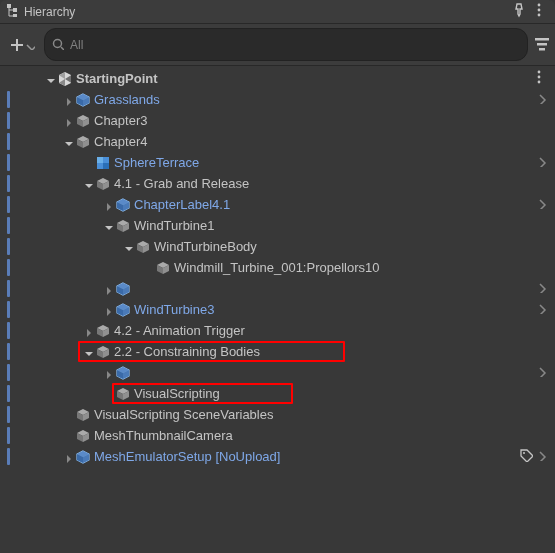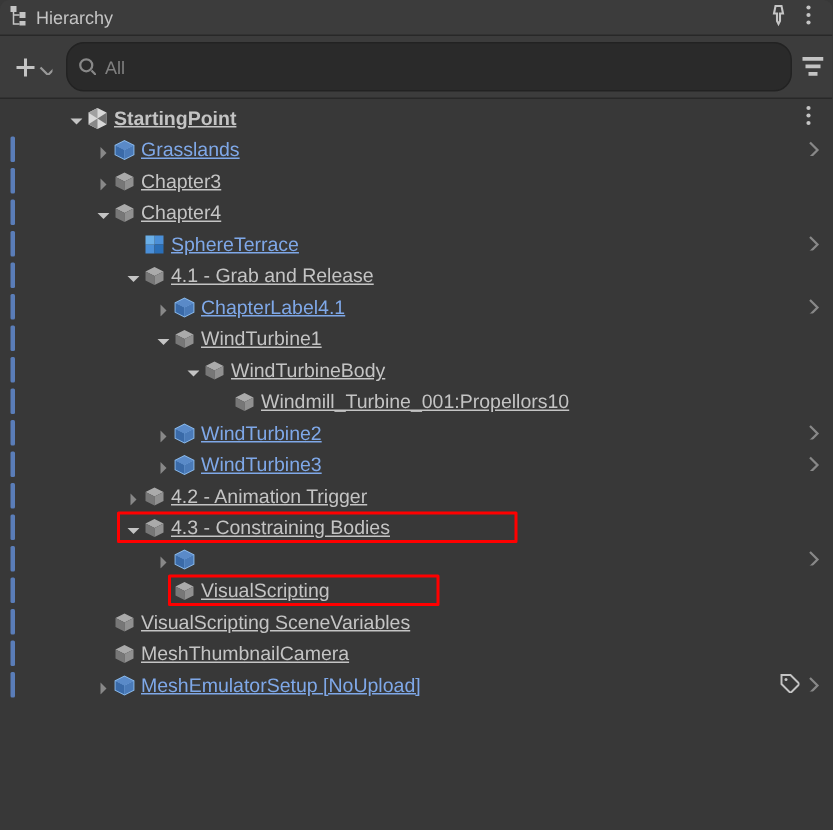--- a/index.html
+++ b/index.html
@@ -119,21 +119,20 @@
     display: flex;
     align-items: center;
     justify-content: center;
     flex-shrink: 0;
     margin-right: 2px;
   }
   .row .label {
     flex: 1;
     overflow: hidden;
     text-overflow: ellipsis;
-    text-decoration: underline;
   }
   .link { color: var(--text-link); }
   .bold { font-weight: 600; }
   .row .trailing {
     margin-left: auto;
     display: flex;
     align-items: center;
     gap: 2px;
     padding-right: 8px;
   }
@@ -432,21 +431,20 @@
     <span class="arrow">
         <svg width="12" height="12" style="color:#888">
           <use href="#i-arrow-right"></use>
         </svg>
       </span>
     <span class="obj-icon">
         <svg width="16" height="16">
           <use href="#i-cube"></use>
         </svg>
       </span>
-    <span class="label link">WindTurbine2</span>
     <span class="trailing">
         <span><svg width="12" height="12" style="color:#888">
             <use href="#i-chev-right"></use>
           </svg></span>
       </span>
   </div>
 
   <div class="row">
     <div class="bar"></div>
     <div class="indent" style="width:100px"></div>
@@ -490,21 +488,21 @@
     <span class="arrow">
         <svg width="12" height="12" style="color:#c4c4c4">
           <use href="#i-arrow-down"></use>
         </svg>
       </span>
     <span class="obj-icon">
         <svg width="16" height="16">
           <use href="#i-cube-gray"></use>
         </svg>
       </span>
-    <span class="label">4.3 - Constraining Bodies</span>
+    <span class="label">2.2 - Constraining Bodies</span>
     <div class="highlight-box" style="left:78px; right:210px; top:0; bottom:0;"></div>
   </div>
 
   <div class="row">
     <div class="bar"></div>
     <div class="indent" style="width:100px"></div>
     <span class="arrow">
         <svg width="12" height="12" style="color:#888">
           <use href="#i-arrow-right"></use>
         </svg>

